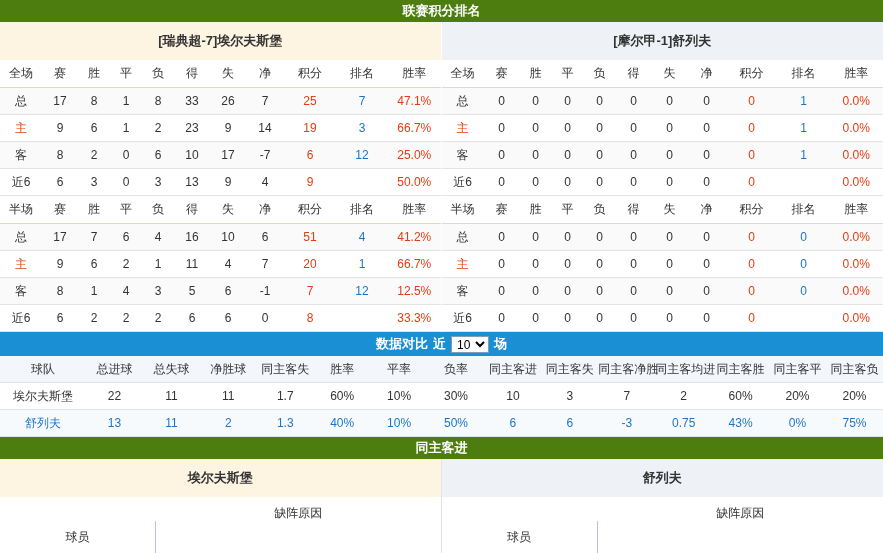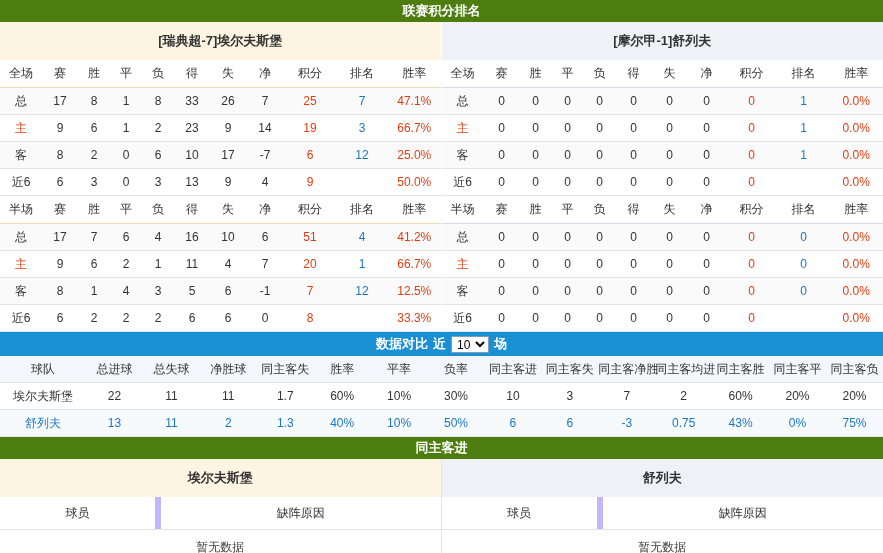--- a/index.html
+++ b/index.html
@@ -110,21 +110,21 @@
   .lineup-half.right{width:442px;border-left:1px solid #e3e3e3;}
   .lineup-team{
     height:38px;line-height:38px;text-align:center;font-weight:bold;font-size:13px;
   }
   .lineup-team.l{background:#fdf5e2;}
   .lineup-team.r{background:#eef2f7;}
   .lineup-cols{display:flex;border-bottom:1px solid #e3e3e3;}
   .lineup-cols div{
     height:32px;line-height:32px;text-align:center;font-size:12px;background:#fff;
   }
-  .lineup-cols .c-player{width:155px;border-right:6px solid #c4b5fd;}
+  .lineup-cols .c-player{width:155px;border-right:1px solid #c4b5fd;margin-top:24px;}
   .lineup-cols .c-reason{flex:1;}
   .lineup-empty{
     height:34px;line-height:34px;text-align:center;color:#444;font-size:12px;background:#fff;
   }
 </style>
 </head>
 <body>
 
 <div class="page">
 

